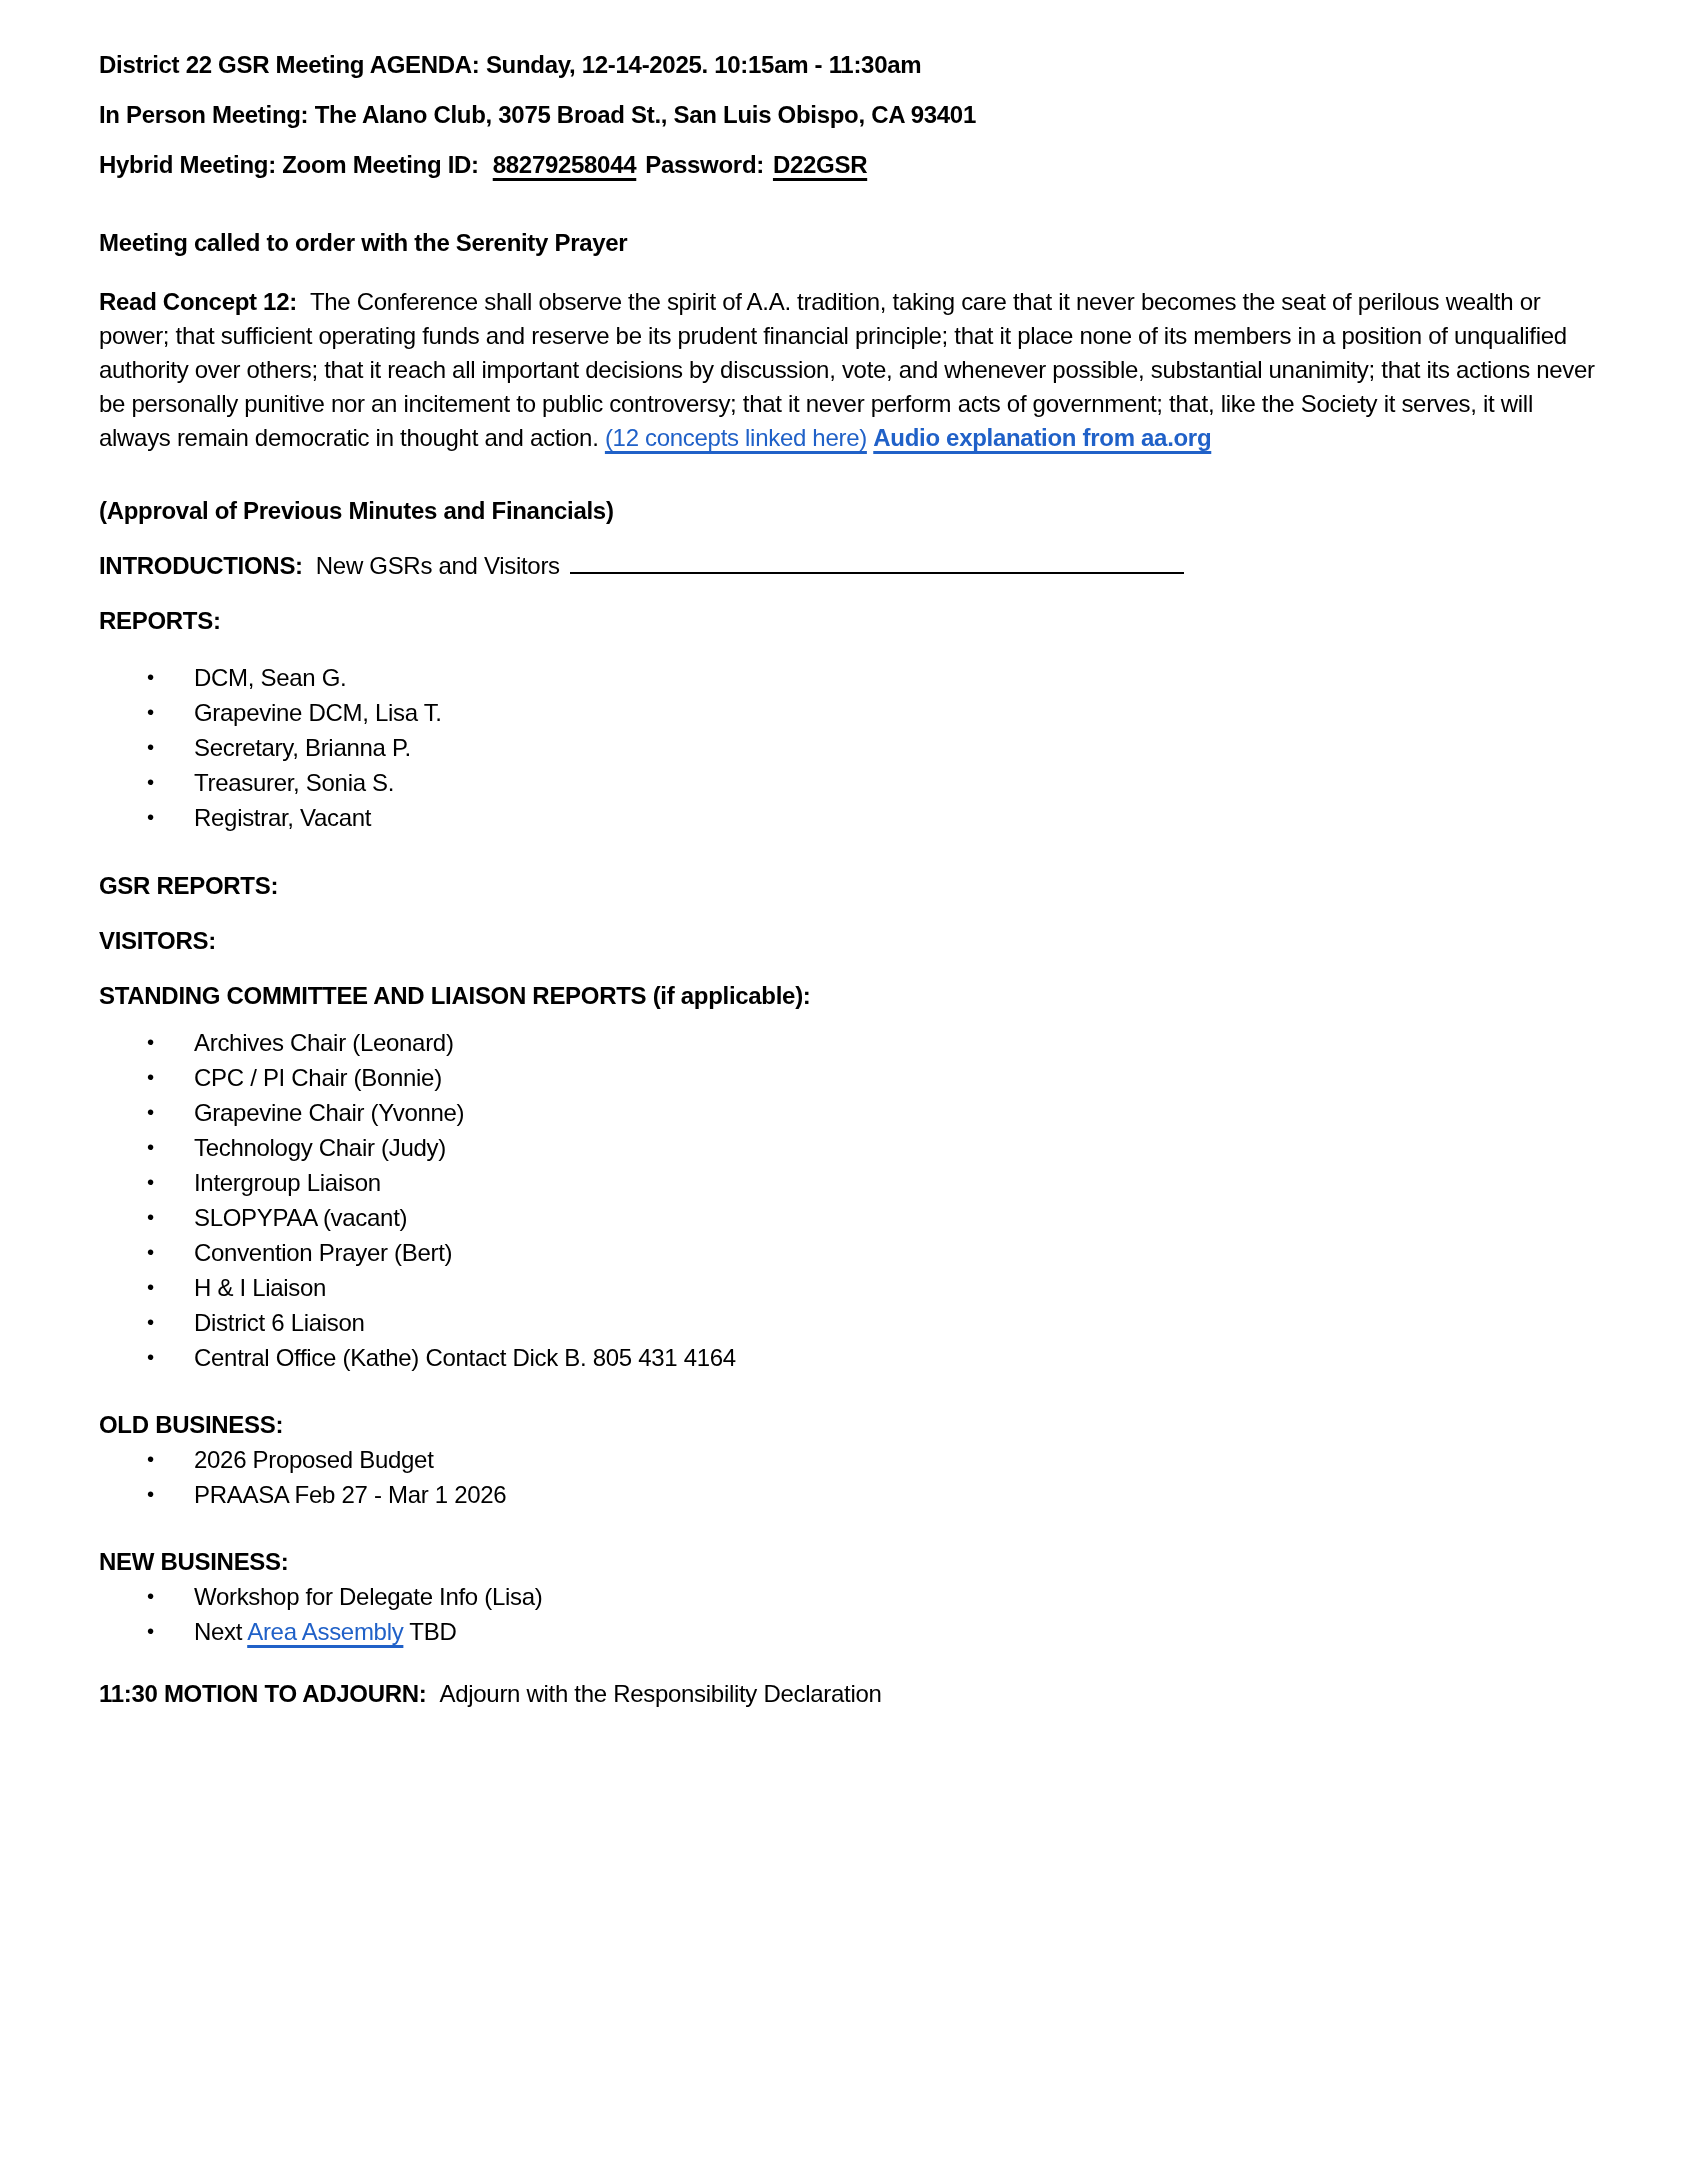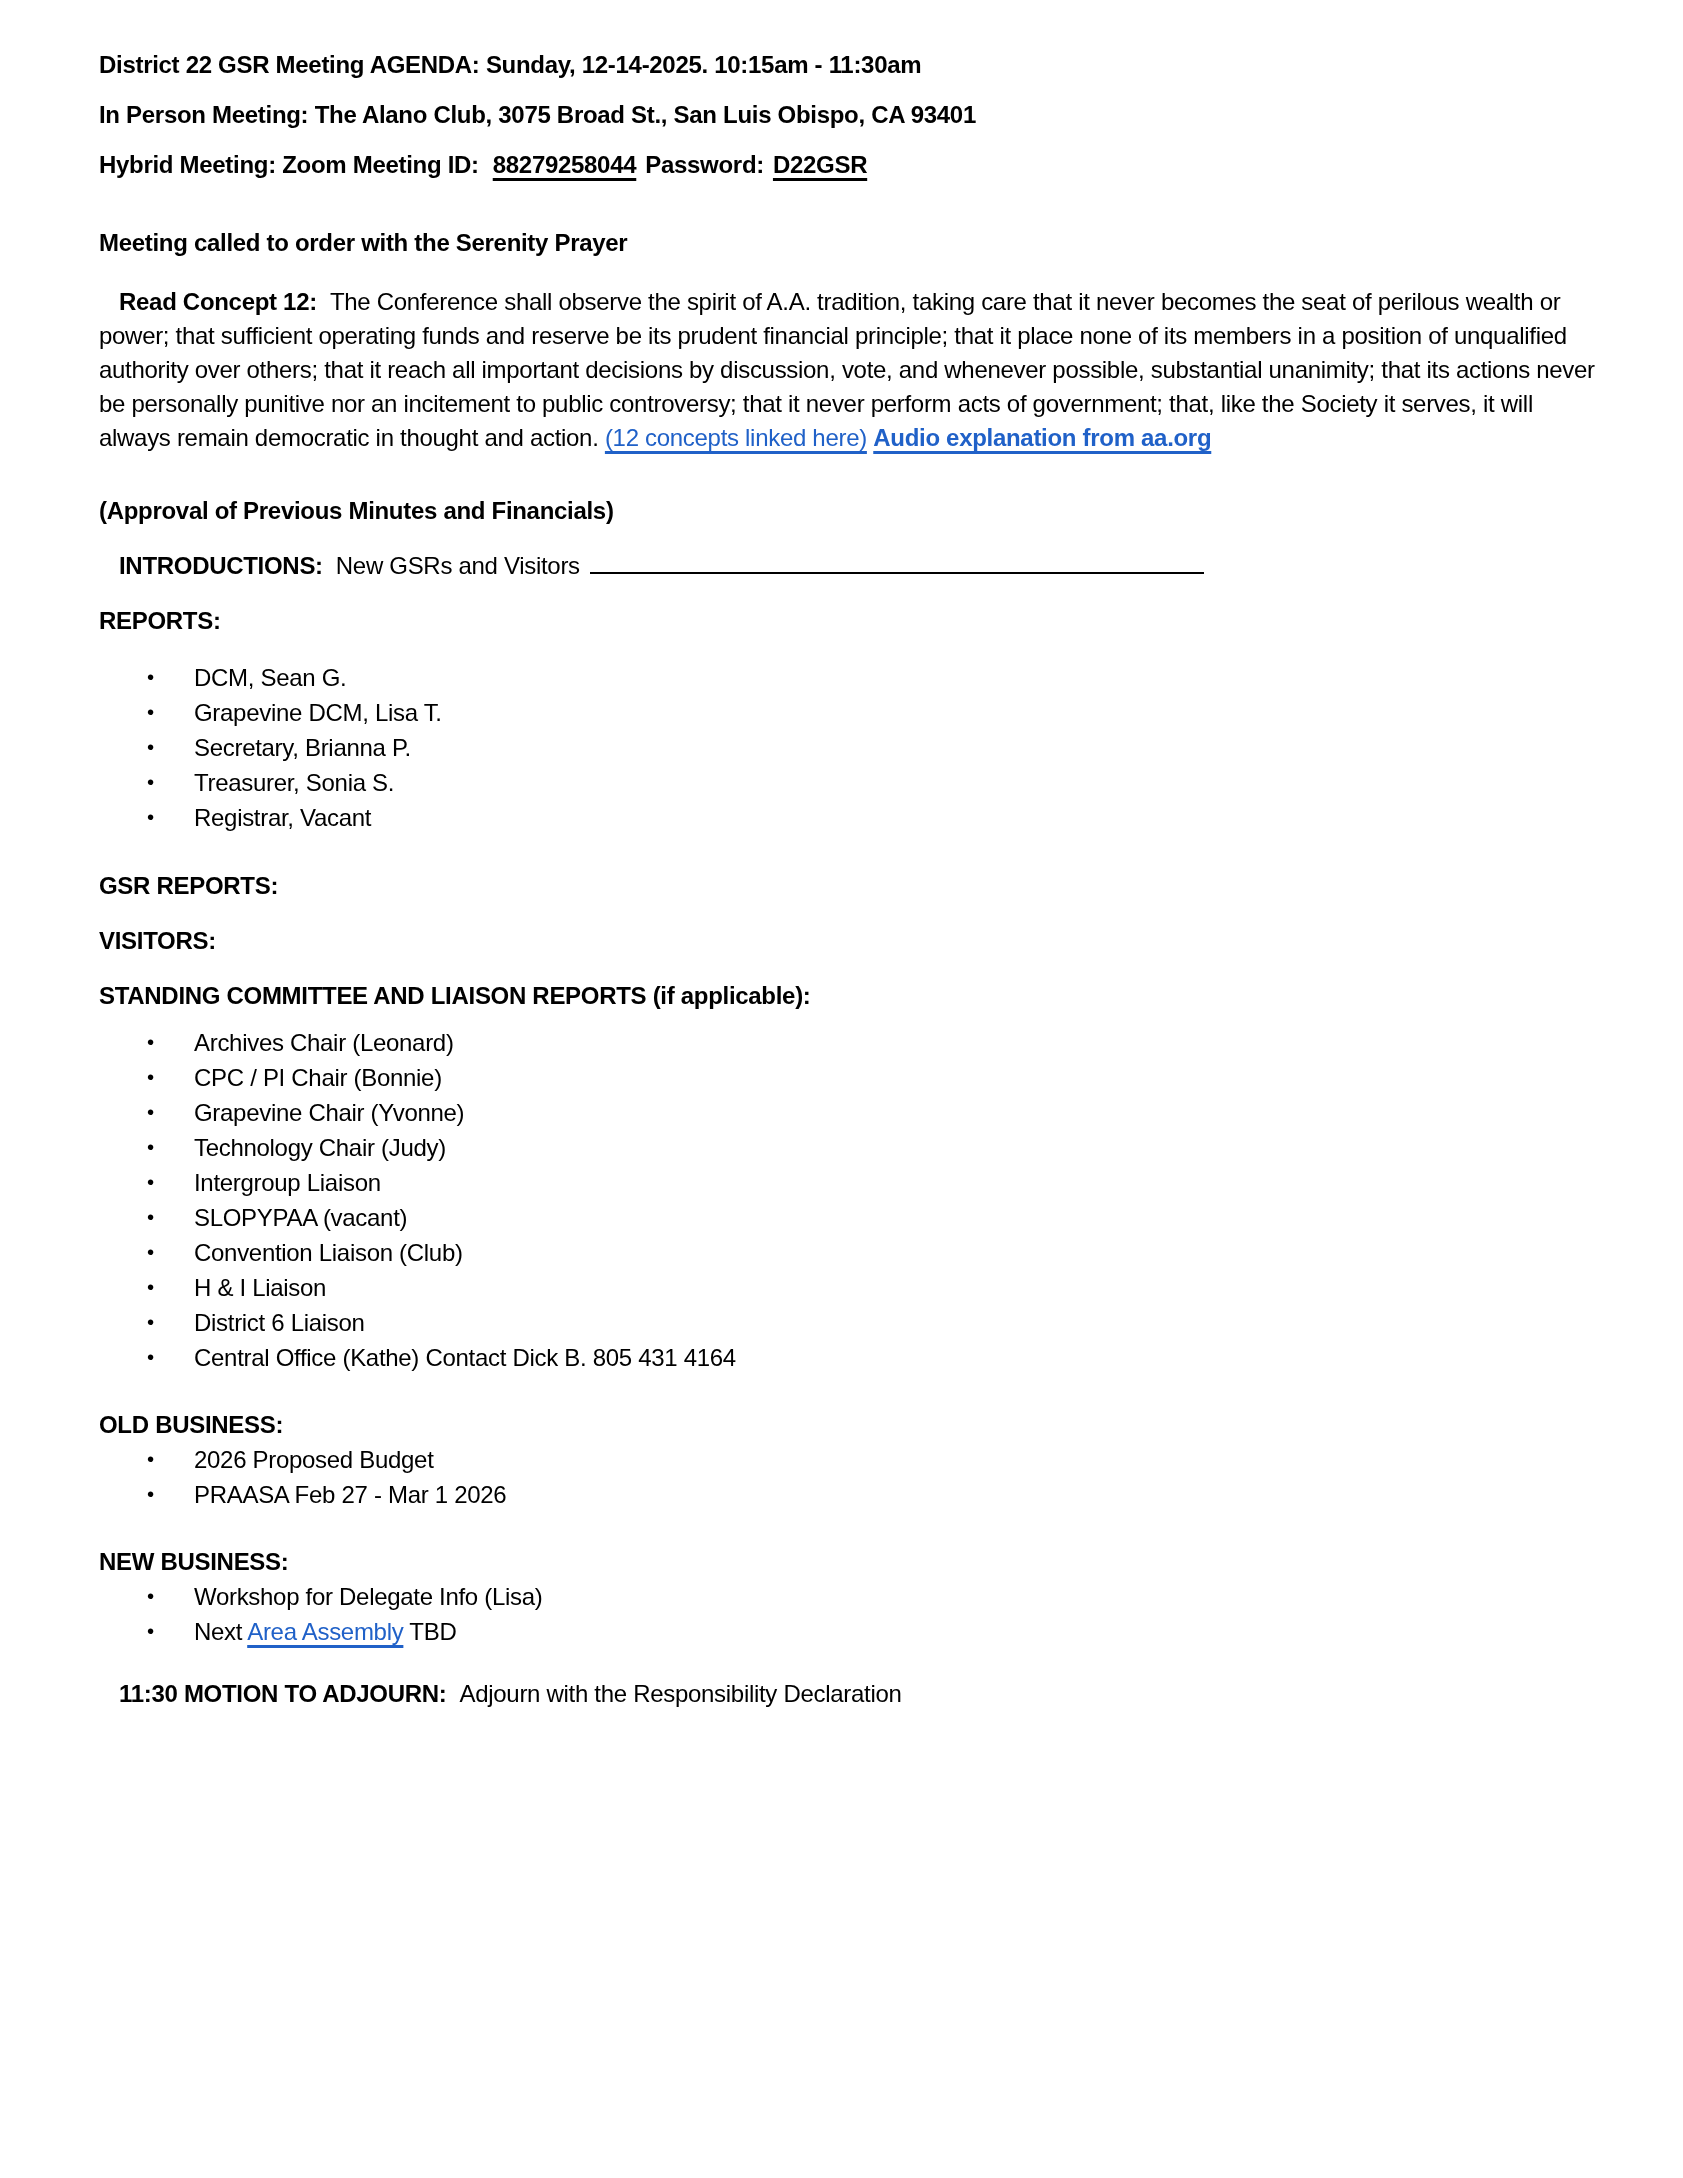--- a/index.html
+++ b/index.html
@@ -19,21 +19,21 @@
   .mt16 { margin-top:16px; }
   .mt21 { margin-top:21px; }
   .mt25 { margin-top:25px; }
   .mt27 { margin-top:34px; }
   .mt28 { margin-top:28px; }
   .mt33 { margin-top:33px; }
   .mt39 { margin-top:39px; }
   .mt44 { margin-top:44px; }
   .gap-l { margin-left:14px; }
   .gap-s { margin-left:9px; }
-  .label-gap { margin-right:13px;margin-left:20px; }
+  .label-gap { margin-right:13px; }
   .u { text-decoration:underline; text-decoration-thickness:2.5px; text-underline-offset:5px; }
   a.link { color:var(--link); text-decoration:underline; text-decoration-thickness:2.5px; text-underline-offset:5px; cursor:pointer;text-align:center; }
   .blank-line {
     display:inline-block; width:614px; height:4px;
     border-bottom:2.5px solid var(--text);
     margin-left:10px;
   }
   ul { list-style:none; }
   ul.bullets { margin-top:22px; }
   ul.bullets-tight { margin-top:12px; }
@@ -86,21 +86,21 @@
 
   <p class="b mt21">STANDING COMMITTEE AND LIAISON REPORTS (if applicable):</p>
 
   <ul class="bullets-tight">
     <li>Archives Chair (Leonard)</li>
     <li>CPC / PI Chair (Bonnie)</li>
     <li>Grapevine Chair (Yvonne)</li>
     <li>Technology Chair (Judy)</li>
     <li>Intergroup Liaison</li>
     <li>SLOPYPAA (vacant)</li>
-    <li>Convention Liaison (Club)</li>
+    <li>Convention Prayer (Bert)</li>
     <li>H &amp; I Liaison</li>
     <li>District 6 Liaison</li>
     <li>Central Office (Kathe) Contact Dick B. 805 431 4164</li>
   </ul>
 
   <p class="b mt33">OLD BUSINESS:</p>
 
   <ul class="bullets-none">
     <li>2026 Proposed Budget</li>
     <li>PRAASA Feb 27 - Mar 1 2026</li>

